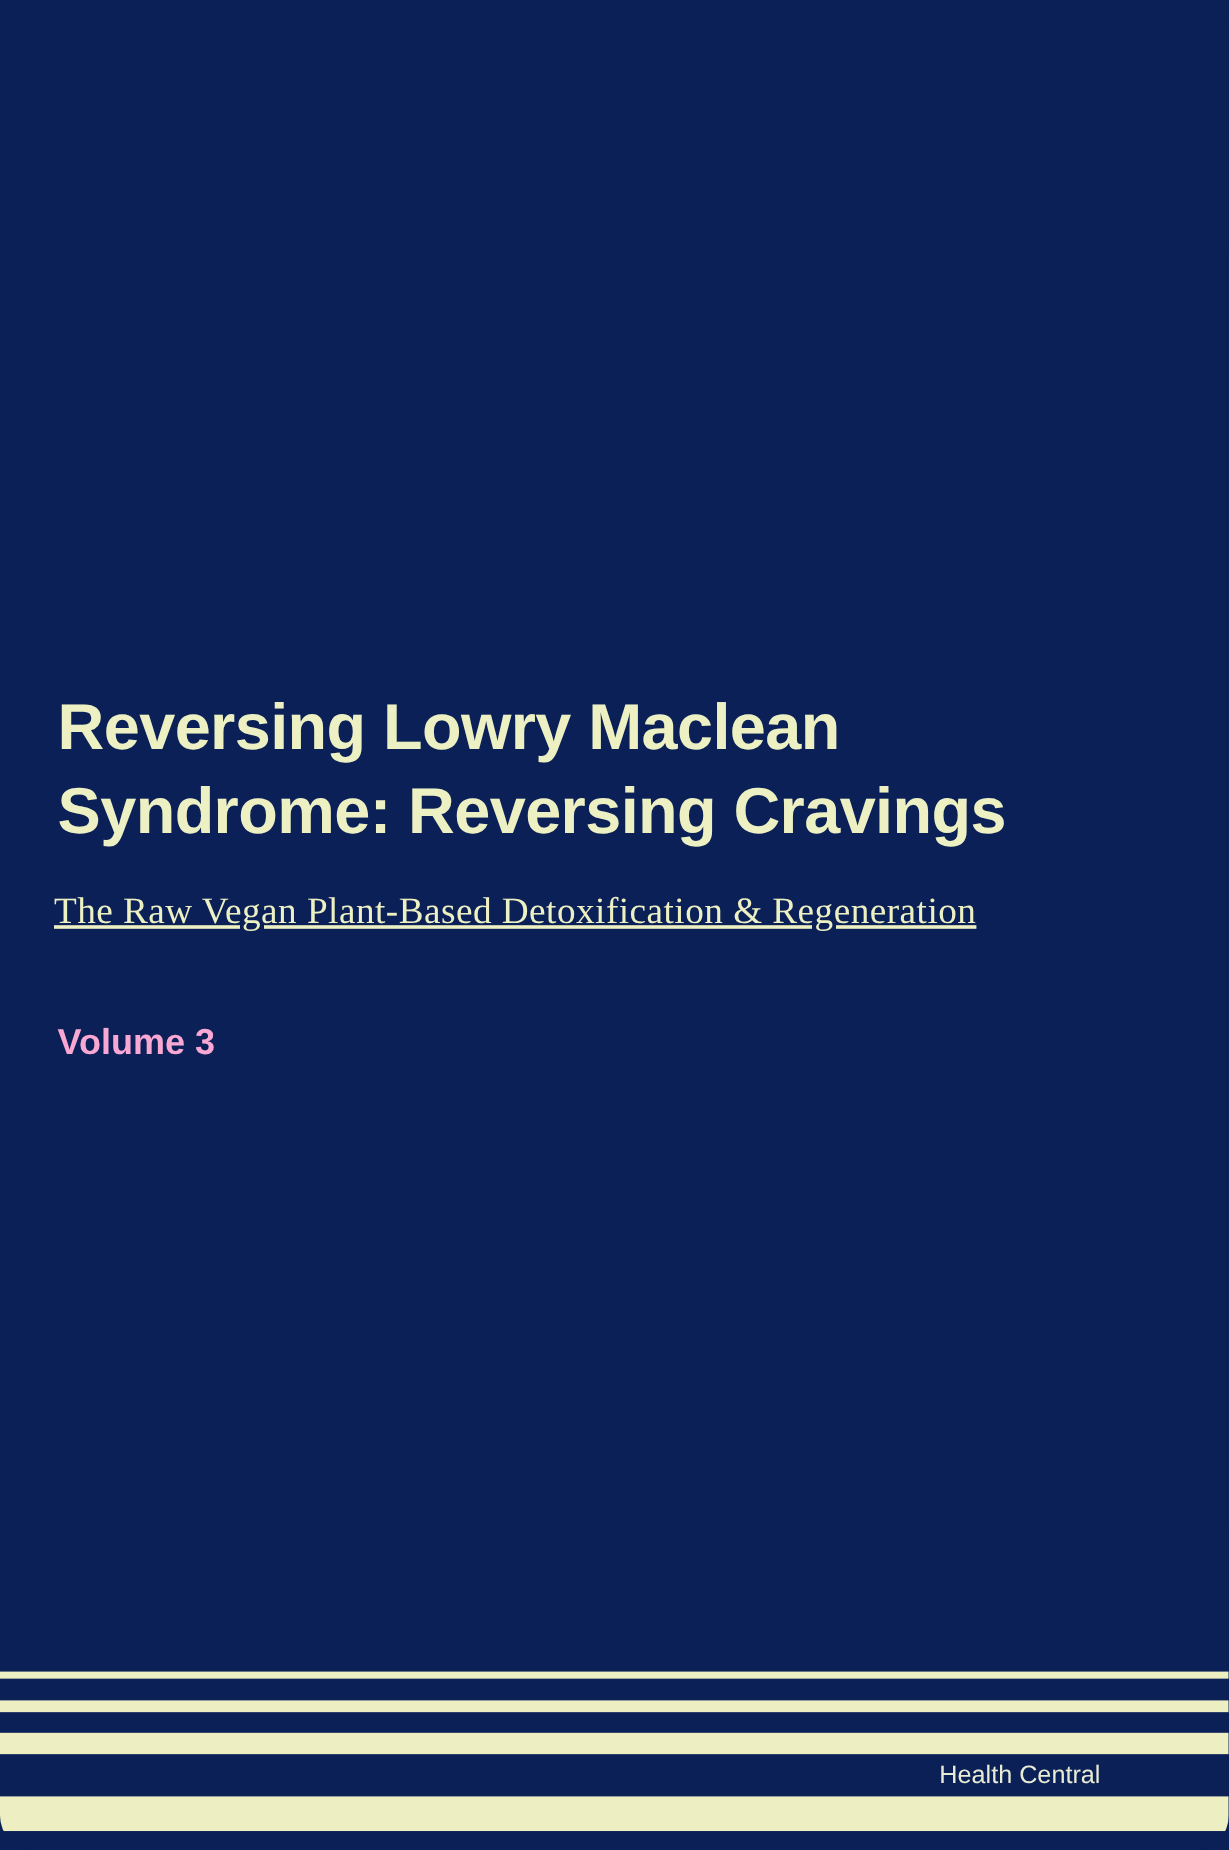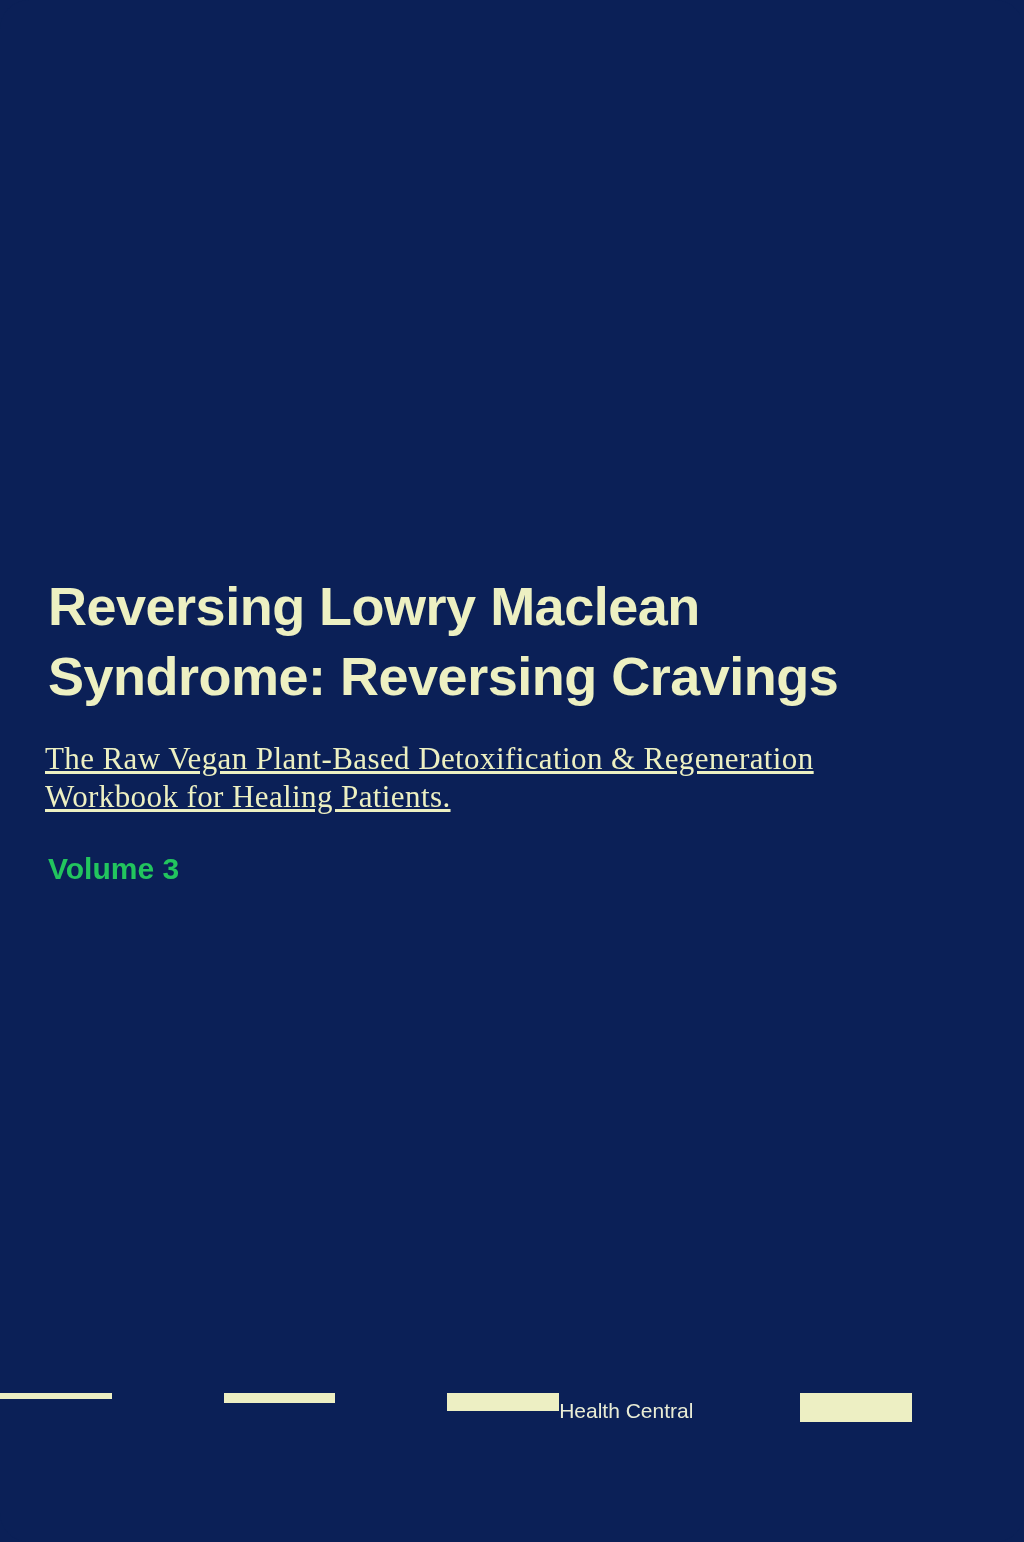--- a/index.html
+++ b/index.html
@@ -41,34 +41,34 @@
     line-height: 38px;
     letter-spacing: 0.4px;
     text-decoration: underline;
   }
   .subtitle .line { display: block; white-space: nowrap; }
   .volume {
     position: absolute;
     left: 48px;
     top: 851px;
     margin: 0;
-    color: #22c55e;
+    color: #f9a8d4;
     font-family: "Liberation Sans", sans-serif;
     font-weight: bold;
     font-size: 30px;
     line-height: 36px;
   }
   .footer {
     position: absolute;
     left: 0;
     bottom: 0;
     width: 100%;
     height: 149px;
     display: flex;
-    flex-direction: row;
+    flex-direction: column;
   }
   .stripe       { width: 100%; }
   .stripe.cream { background: #EDEFC3; }
   .stripe.navy  { background: #0B2057; }
   .s1 { height: 6px; }
   .s2 { height: 18px; }
   .s3 { height: 10px; }
   .s4 { height: 17px; }
   .s5 { height: 18px; }
   .s6 { height: 35px; display: flex; align-items: center; justify-content: flex-end; padding-right: 107px; box-sizing: border-box; }
@@ -87,21 +87,20 @@
 
 <div class="cover">
 
   <h1 class="title">
     <span class="line">Reversing Lowry Maclean</span>
     <span class="line">Syndrome: Reversing Cravings</span>
   </h1>
 
   <p class="subtitle">
     <span class="line">The Raw Vegan Plant-Based Detoxification &amp; Regeneration</span>
-    <span class="line">Workbook for Healing Patients.</span>
   </p>
 
   <p class="volume">Volume 3</p>
 
   <div class="footer">
     <div class="stripe cream s1"></div>
     <div class="stripe navy s2"></div>
     <div class="stripe cream s3"></div>
     <div class="stripe navy s4"></div>
     <div class="stripe cream s5"></div>

